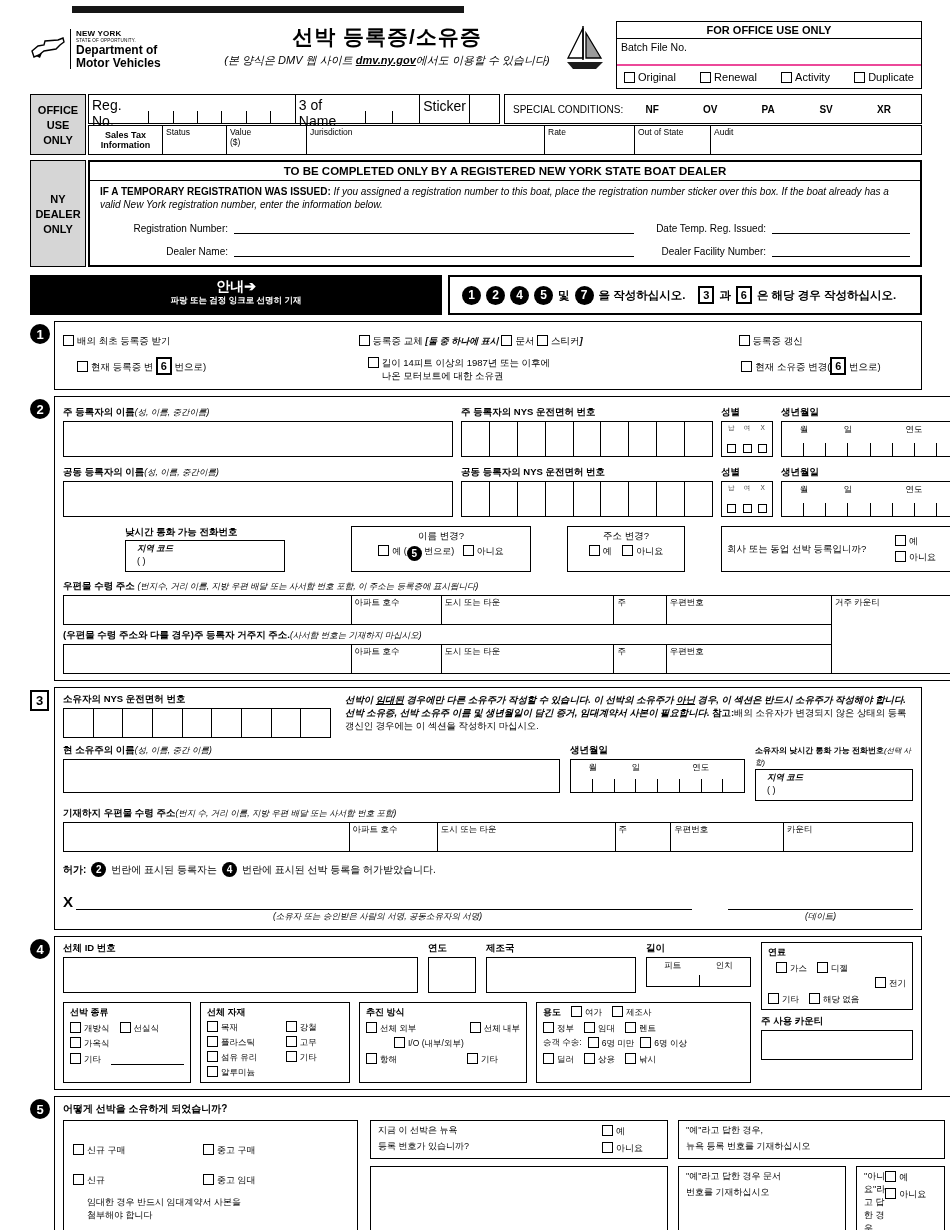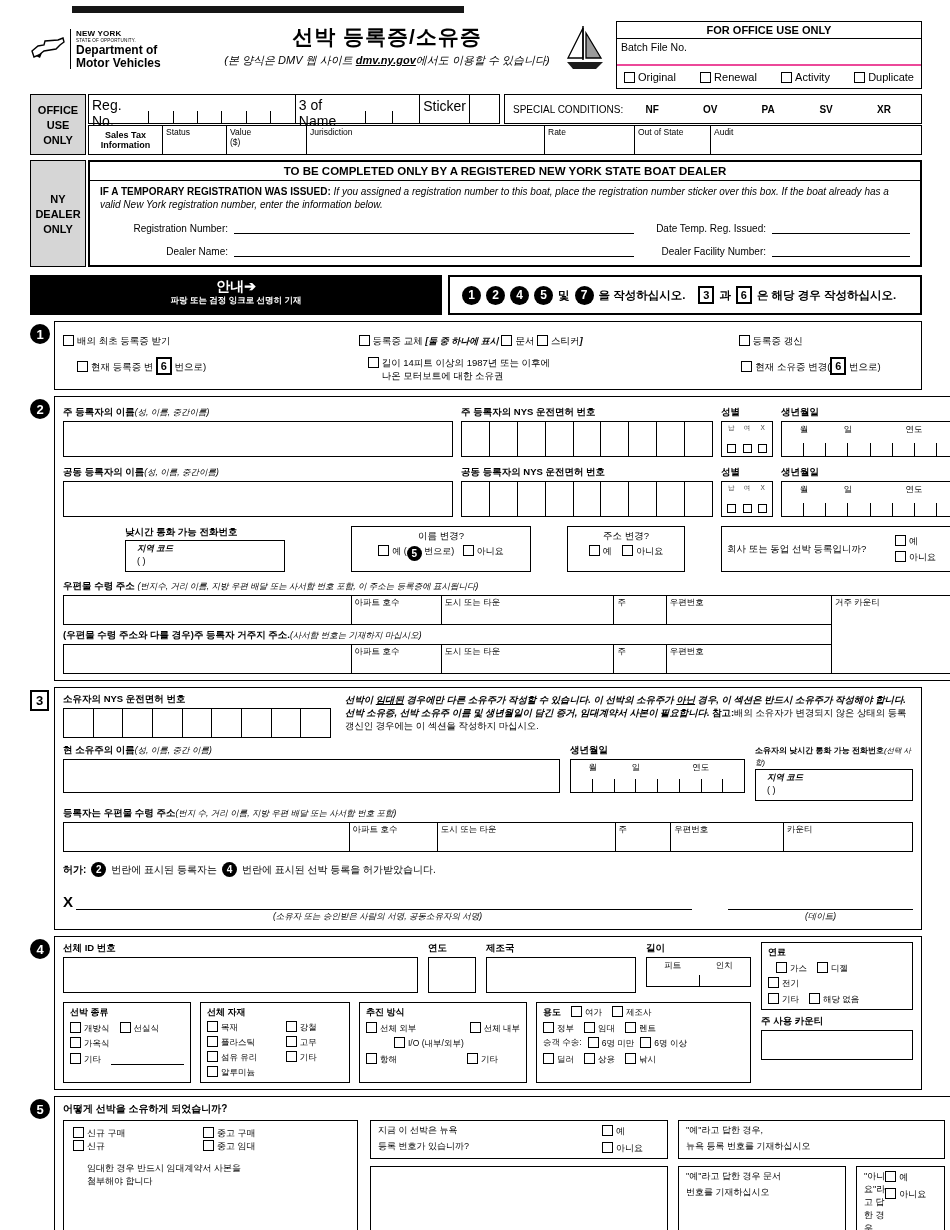--- a/index.html
+++ b/index.html
@@ -105,21 +105,21 @@
   .obox{border:1.5px solid #000;padding:3px 6px;font-size:8.5px}
   .oh{font-weight:bold;font-size:9px}
   .ol{margin-top:2.5px;display:flex;gap:10px;white-space:nowrap}
   .lenbox{border:1.5px solid #000;height:30px;margin-top:2px;position:relative;font-size:8.5px}
   .lenbox .ll{display:flex;padding-top:2px}
   .lenbox .ll span{flex:1;text-align:center}
   .lenbox .tick{position:absolute;left:50%;bottom:0;height:11px;border-left:1px solid #000}
   
   .s5wrap{display:flex;margin-top:4px;gap:12px}
   .s5l{width:295px;border:1.5px solid #000;padding:6px 9px;font-size:9px;flex:none}
-  .s5l .rw{display:flex;margin-top:0}
+  .s5l .rw{display:flex;margin-top:17px}
   .s5l .rw .opt:first-child{width:130px}
   .ynq{border:1.5px solid #000;padding:3px 7px;font-size:9px;display:flex}
   .ynq .ync{width:58px;flex:none;text-align:left}
   .ynq .ync div{margin-top:1px}
   .abox{border:1.5px solid #000;padding:3px 7px;font-size:9px}
 </style>
 </head>
 <body>
 
 <div class="page">
@@ -470,21 +470,21 @@
                 <i></i>
                 <i></i>
                 <i></i>
               </div>
           </div>
         </div>
         <div style="width:158px;flex:none"><span class="flbl" style="font-size:8px">소유자의 낮시간 통화 가능 전화번호</span><span class="fit" style="font-size:7.5px">(선택 사항)</span>
           <div class="pbox" style="height:32px"><span class="it b" style="font-size:8.5px">지역 코드</span><br><span style="font-size:9px">(        )</span></div>
         </div>
       </div>
-      <div class="mlbl" style="margin-top:6px"><span class="b">등록자는 우편물 수령 주소</span><span class="fit">(번지 수, 거리 이름, 지방 우편 배달 또는 사서함 번호 포함)</span></div>
+      <div class="mlbl" style="margin-top:6px"><span class="b">기재하지 우편물 수령 주소</span><span class="fit">(번지 수, 거리 이름, 지방 우편 배달 또는 사서함 번호 포함)</span></div>
       <div class="atable" style="margin-top:2px">
         <div style="flex:1.75"></div>
         <div class="ac1" style="flex:.5">아파트 호수</div>
         <div class="ac1" style="flex:1.05">도시 또는 타운</div>
         <div class="ac1" style="flex:.3">주</div>
         <div class="ac1" style="flex:.65">우편번호</div>
         <div class="ac1" style="flex:.75">카운티</div>
       </div>
       <div class="authline">
         <span class="b">허가:</span>
@@ -595,21 +595,21 @@
             </div>
           </div>
         </div>
         <div style="width:152px;flex:none;margin-left:10px">
           <div class="obox">
             <div class="oh">연료</div>
             <div class="ol" style="padding-left:8px">
                 <span class="opt"><span class="cb"></span><span>가스</span></span>
                 <span class="opt"><span class="cb"></span><span>디젤</span></span>
               </div>
-            <div class="ol" style="justify-content:flex-start">
+            <div class="ol" style="justify-content:flex-end">
                 <span class="opt"><span class="cb"></span><span>전기</span></span>
               </div>
             <div class="ol">
                 <span class="opt"><span class="cb"></span><span>기타</span></span>
                 <span class="opt"><span class="cb"></span><span>해당 없음</span></span>
               </div>
           </div>
           <div style="margin-top:5px"><span class="flbl">주 사용 카운티</span><div class="ibox" style="height:30px"></div></div>
         </div>
       </div>

